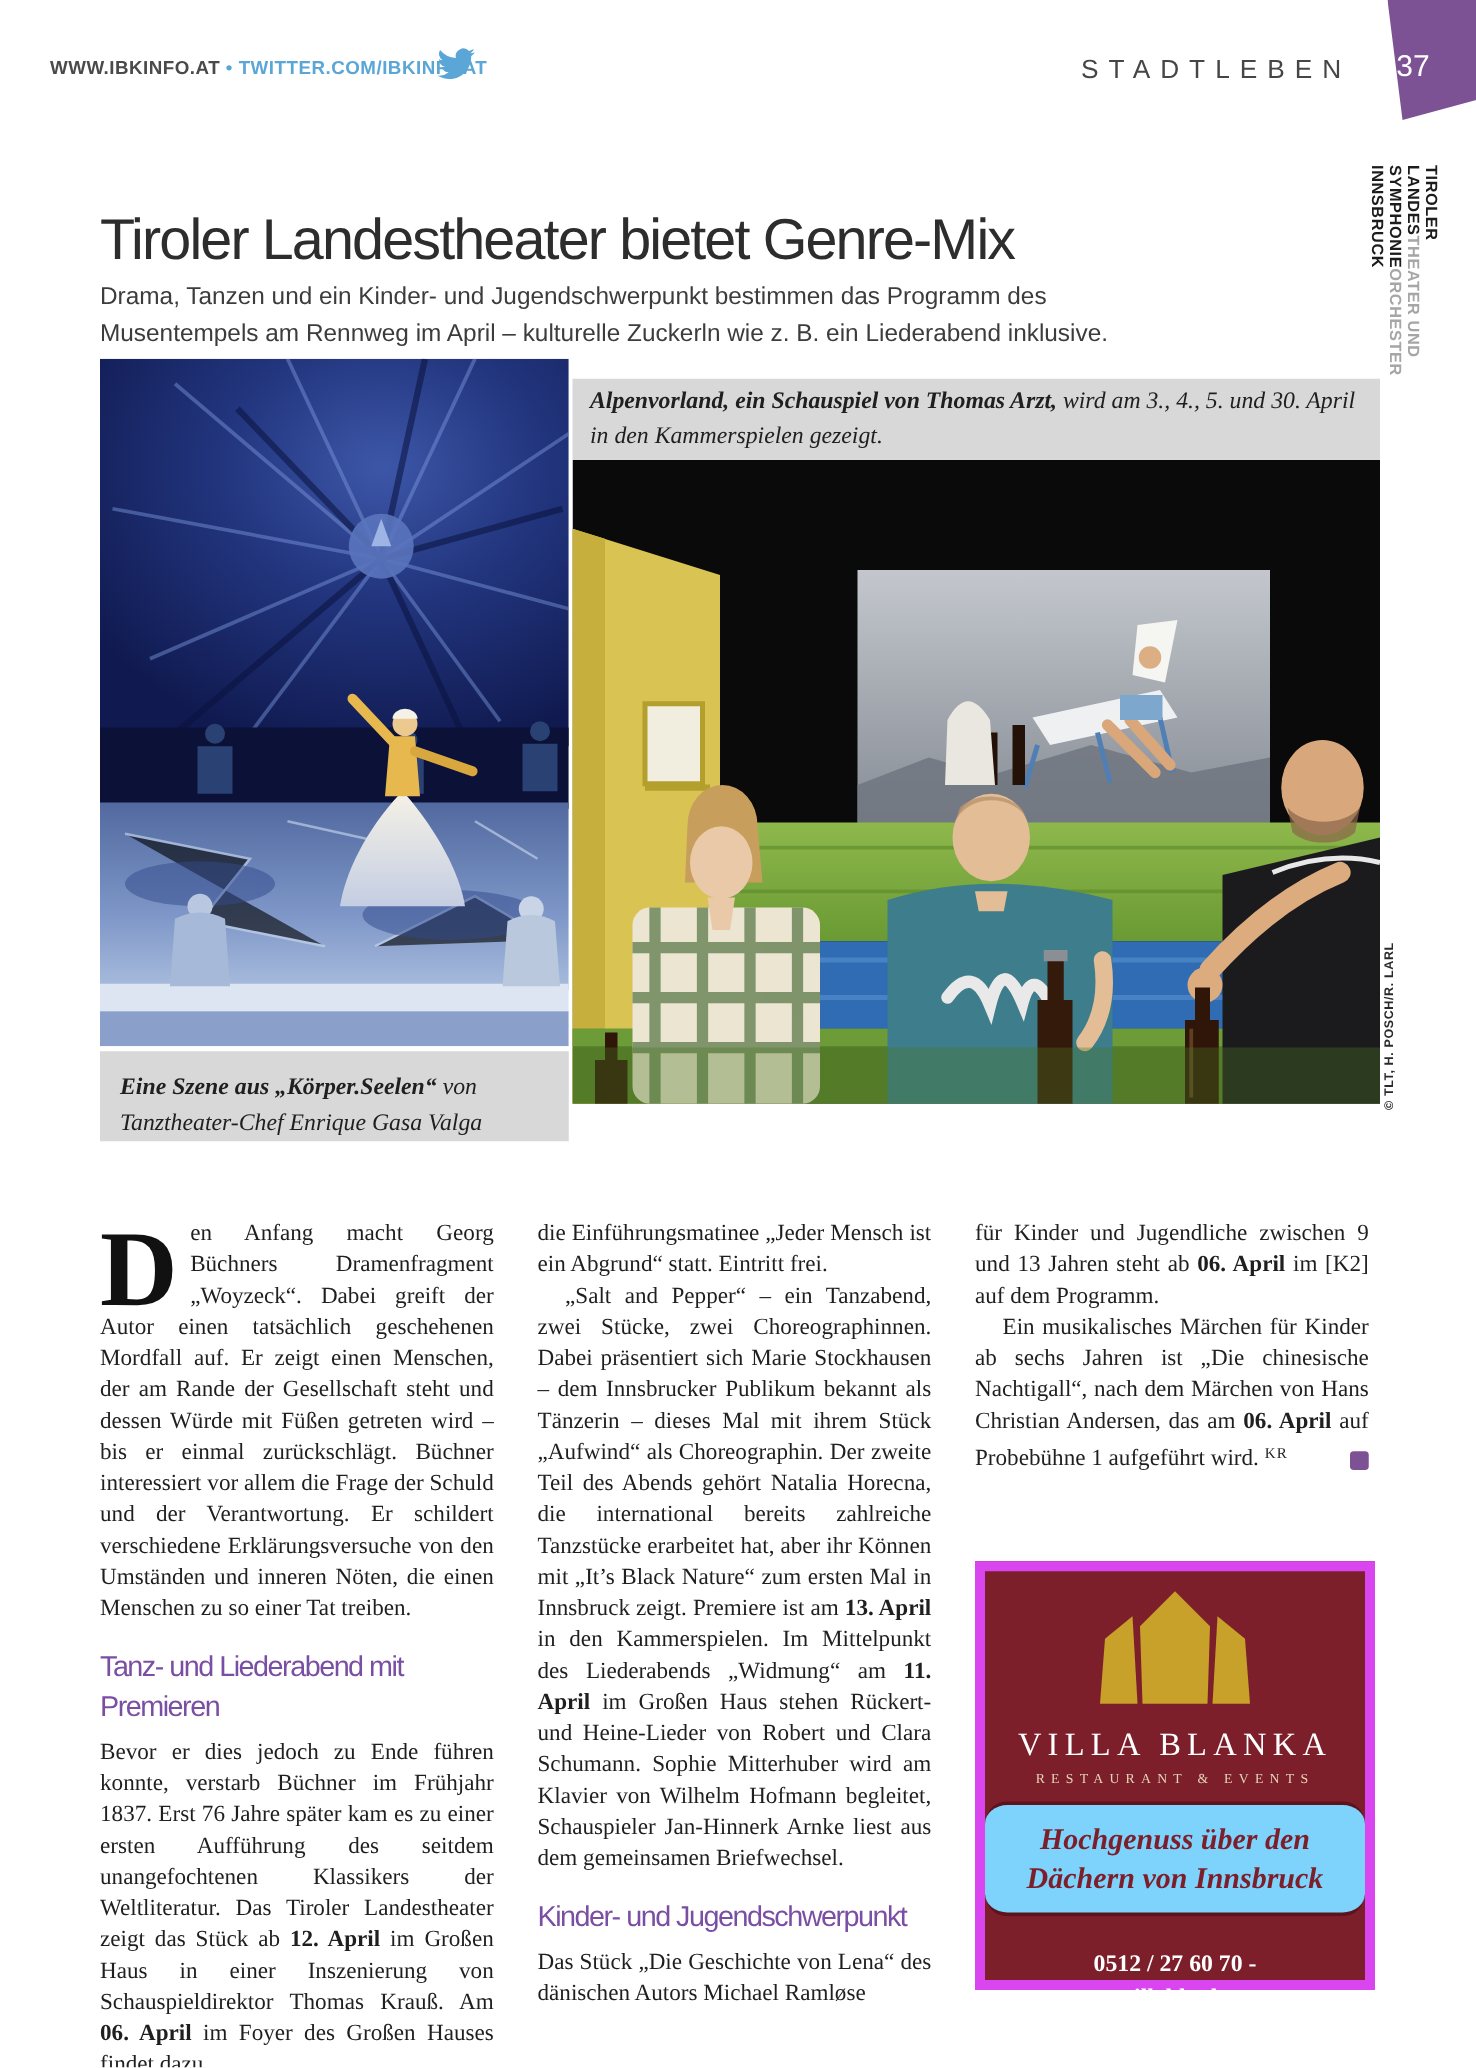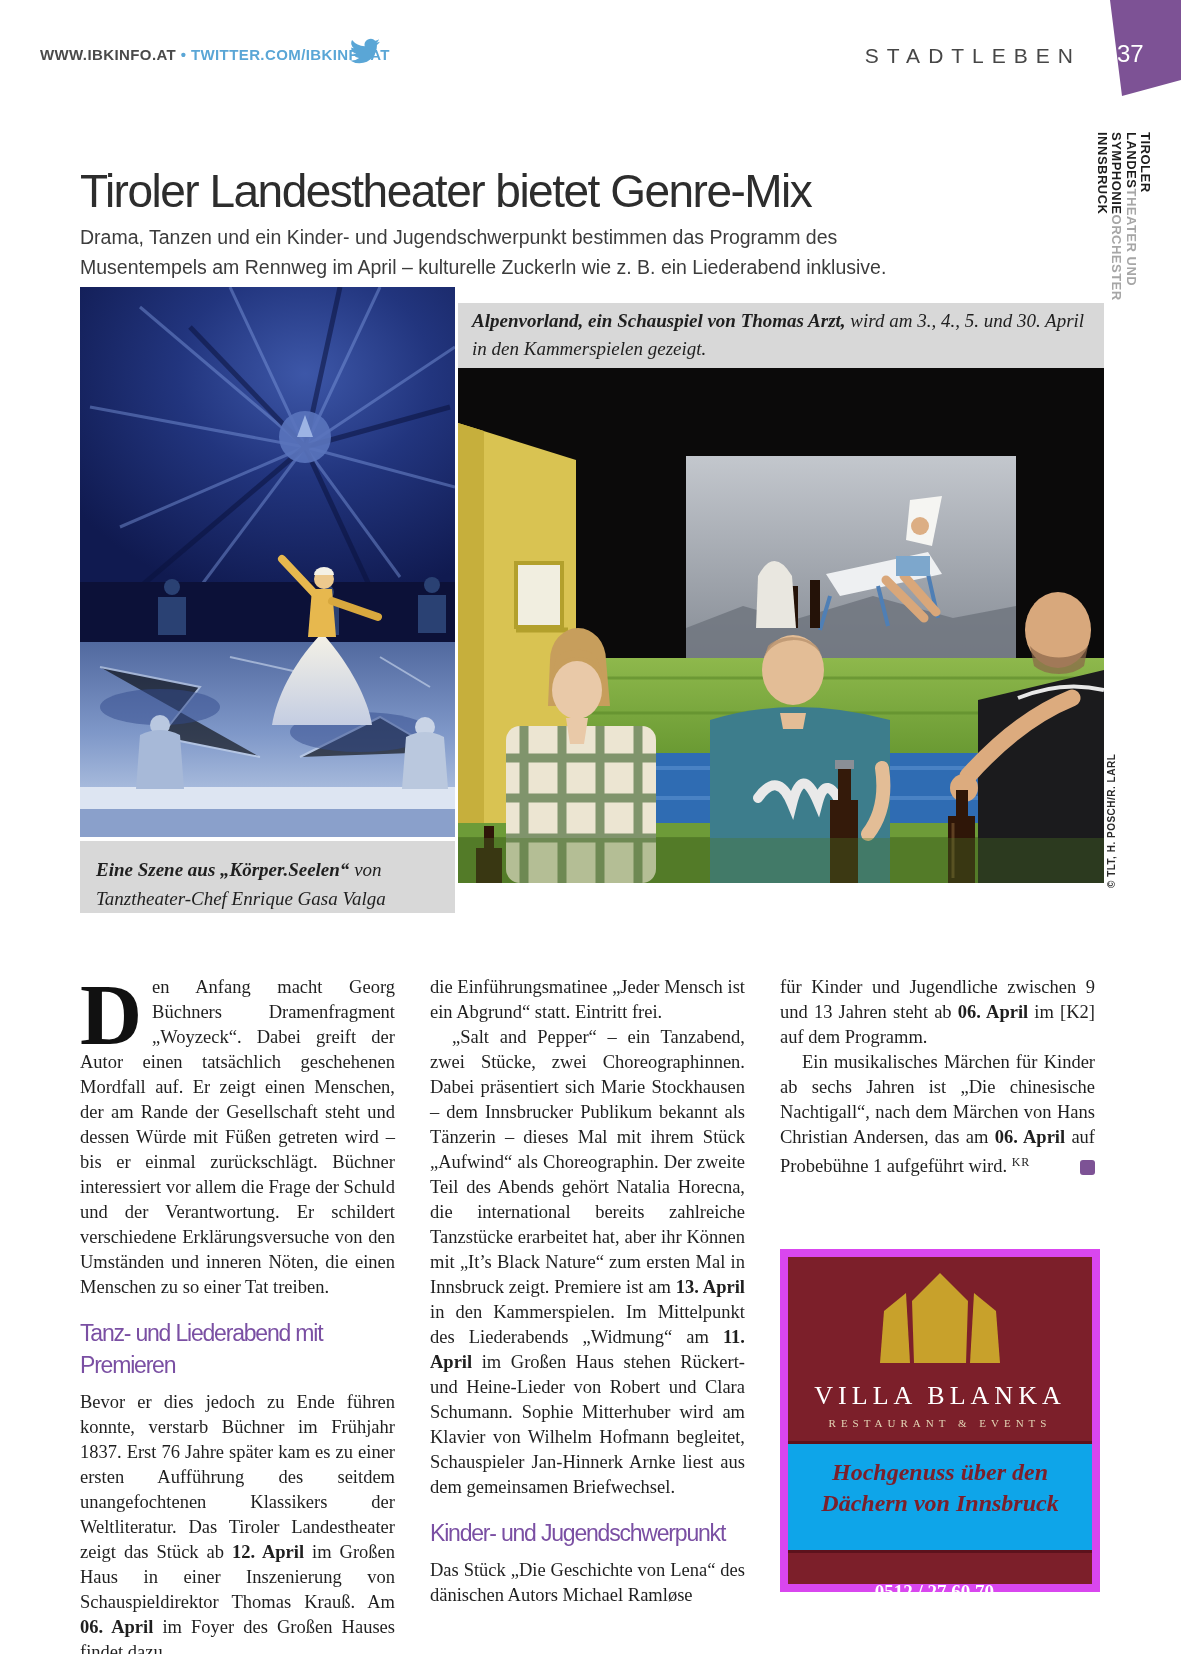--- a/index.html
+++ b/index.html
@@ -55,23 +55,23 @@
   .subhead.narrow{width:262px;}
   .subhead.nowrap{white-space:nowrap;}
   .endmark{position:absolute;right:0;bottom:4px;width:15px;height:15px;background:#7d5295;border-radius:3px;}
 
   
   .ad{position:absolute;left:780px;top:1249px;width:320px;height:343px;box-sizing:border-box;
       background:#7c1f2a;border:8px solid #d946ef;}
   .ad-top{height:174px;text-align:center;}
   .ad-name{color:#fff;font-size:26px;letter-spacing:5px;margin-top:2px;font-family:"Liberation Serif",serif;}
   .ad-tag{color:#e4d6b6;font-size:11px;letter-spacing:5px;margin-top:6px;font-family:"Liberation Serif",serif;}
-  .ad-slogan{height:112px;background:#0ea5e9;border-top:3px solid #5d121c;border-bottom:3px solid #5d121c;
+  .ad-slogan{height:92px;background:#7dd3fc;border-top:3px solid #5d121c;border-bottom:3px solid #5d121c;
       text-align:center;color:#7c1f2a;font-style:italic;font-weight:bold;font-size:24px;line-height:31px;
-      padding-top:13px;box-sizing:border-box;}
+      padding-top:13px;box-sizing:border-box;border-radius:18px;}
   .ad-bottom{height:73px;text-align:center;color:#fff;font-weight:bold;font-size:19px;line-height:27px;
       padding-top:9px;box-sizing:border-box;margin-top:16px;}
 </style>
 </head>
 <body>
 
 <div class="page">
 
   <div class="hdr-left">
     <span>WWW.IBKINFO.AT</span><span class="lnk"> • </span><span class="lnk">TWITTER.COM/IBKINFOAT</span>

